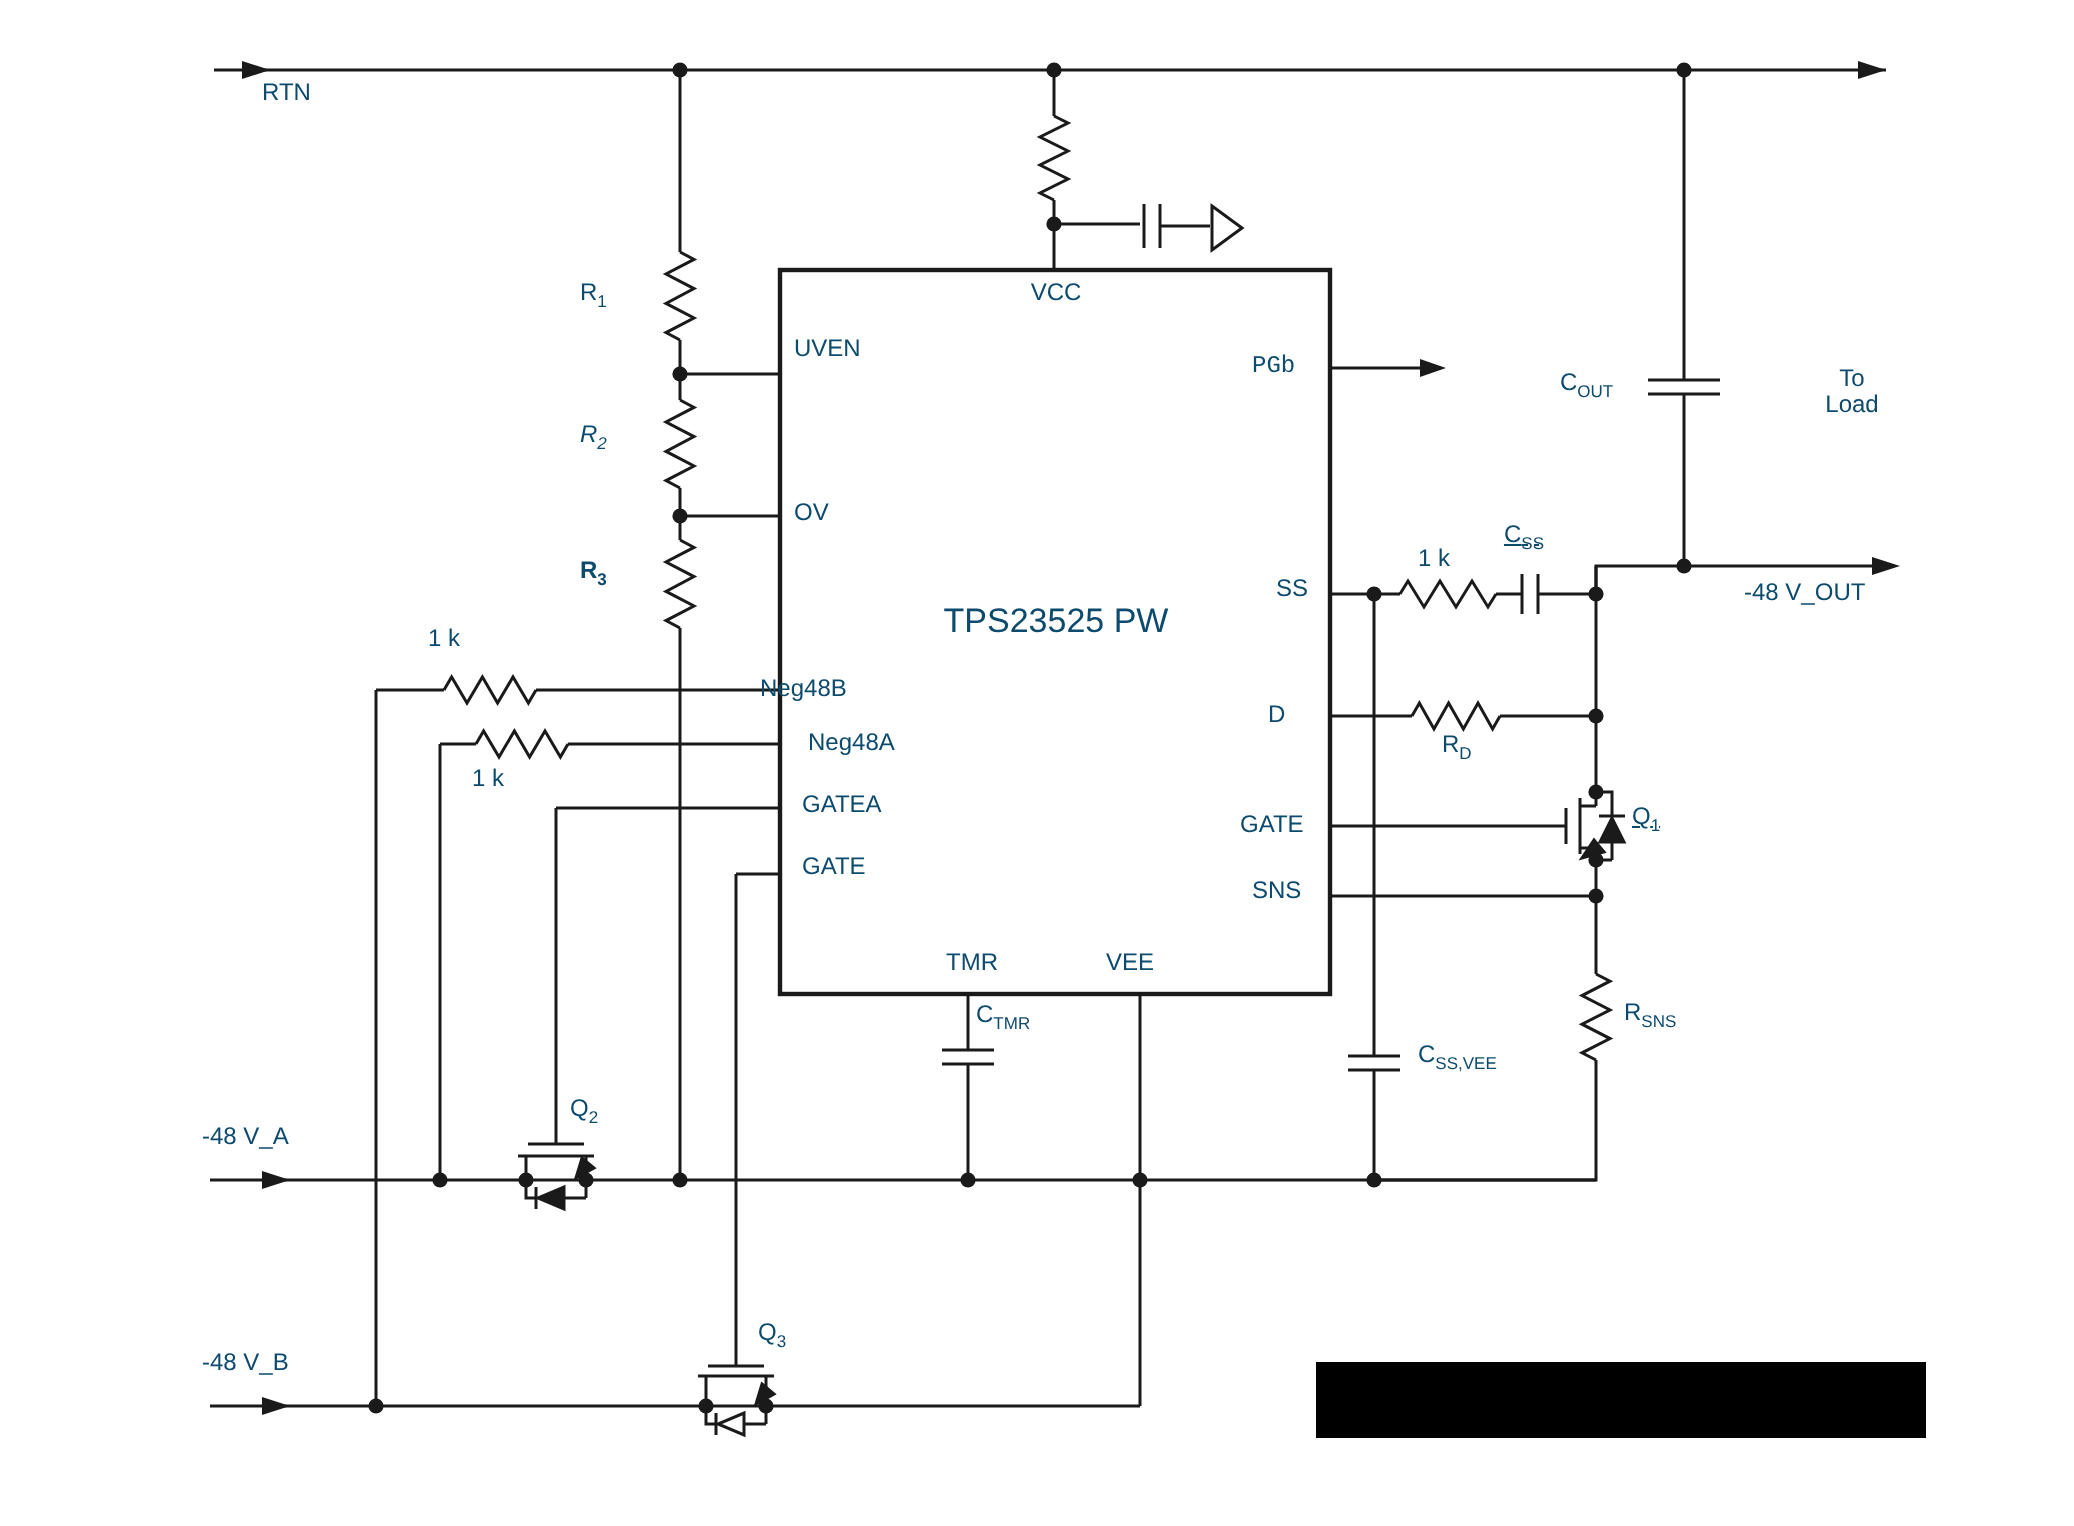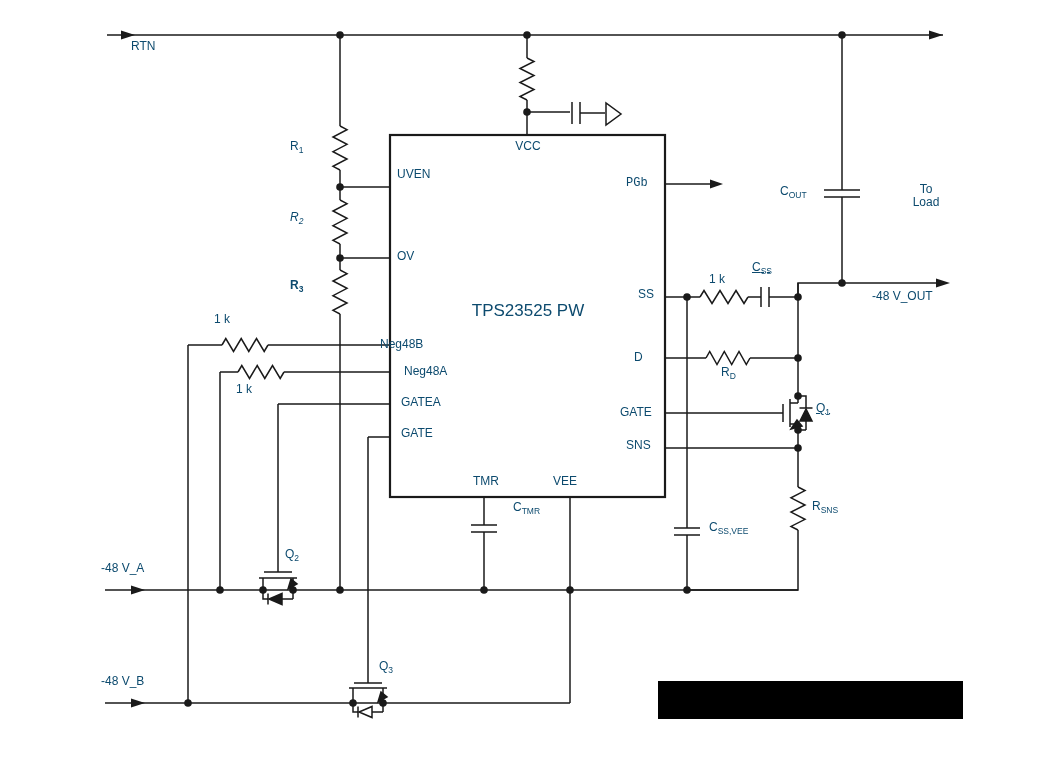--- a/index.html
+++ b/index.html
@@ -176,20 +176,20 @@
   <div class="lbl rt" style="left:780px;top:185px;width:40px;"><span>C</span><sub>OUT</sub></div>
   <div class="lbl ctr" style="left:898px;top:183px;width:56px;">
       <div>To</div>
       <div>Load</div>
     </div>
   <div class="lbl" style="left:872px;top:290px;"><span>-48 V_OUT</span></div>
   <div class="lbl" style="left:721px;top:366px;"><span>R</span><sub>D</sub></div>
   <div class="lbl" style="left:816px;top:402px;text-decoration:underline;"><span>Q</span><sub>1</sub></div>
   <div class="lbl" style="left:812px;top:500px;"><span>R</span><sub>SNS</sub></div>
   <div class="lbl" style="left:709px;top:521px;"><span>C</span><sub>SS,VEE</sub></div>
-  <div class="lbl" style="left:513px;top:501px;"><span>C</span><sub>TMR</sub></div>
+  <div class="lbl" style="left:488px;top:501px;"><span>C</span><sub>TMR</sub></div>
 
   <div class="lbl" style="left:101px;top:562px;"><span>-48 V_A</span></div>
   <div class="lbl" style="left:101px;top:675px;"><span>-48 V_B</span></div>
   <div class="lbl" style="left:285px;top:548px;"><span>Q</span><sub>2</sub></div>
   <div class="lbl" style="left:379px;top:660px;"><span>Q</span><sub>3</sub></div>
 
 </div>
 
 </body></html>

